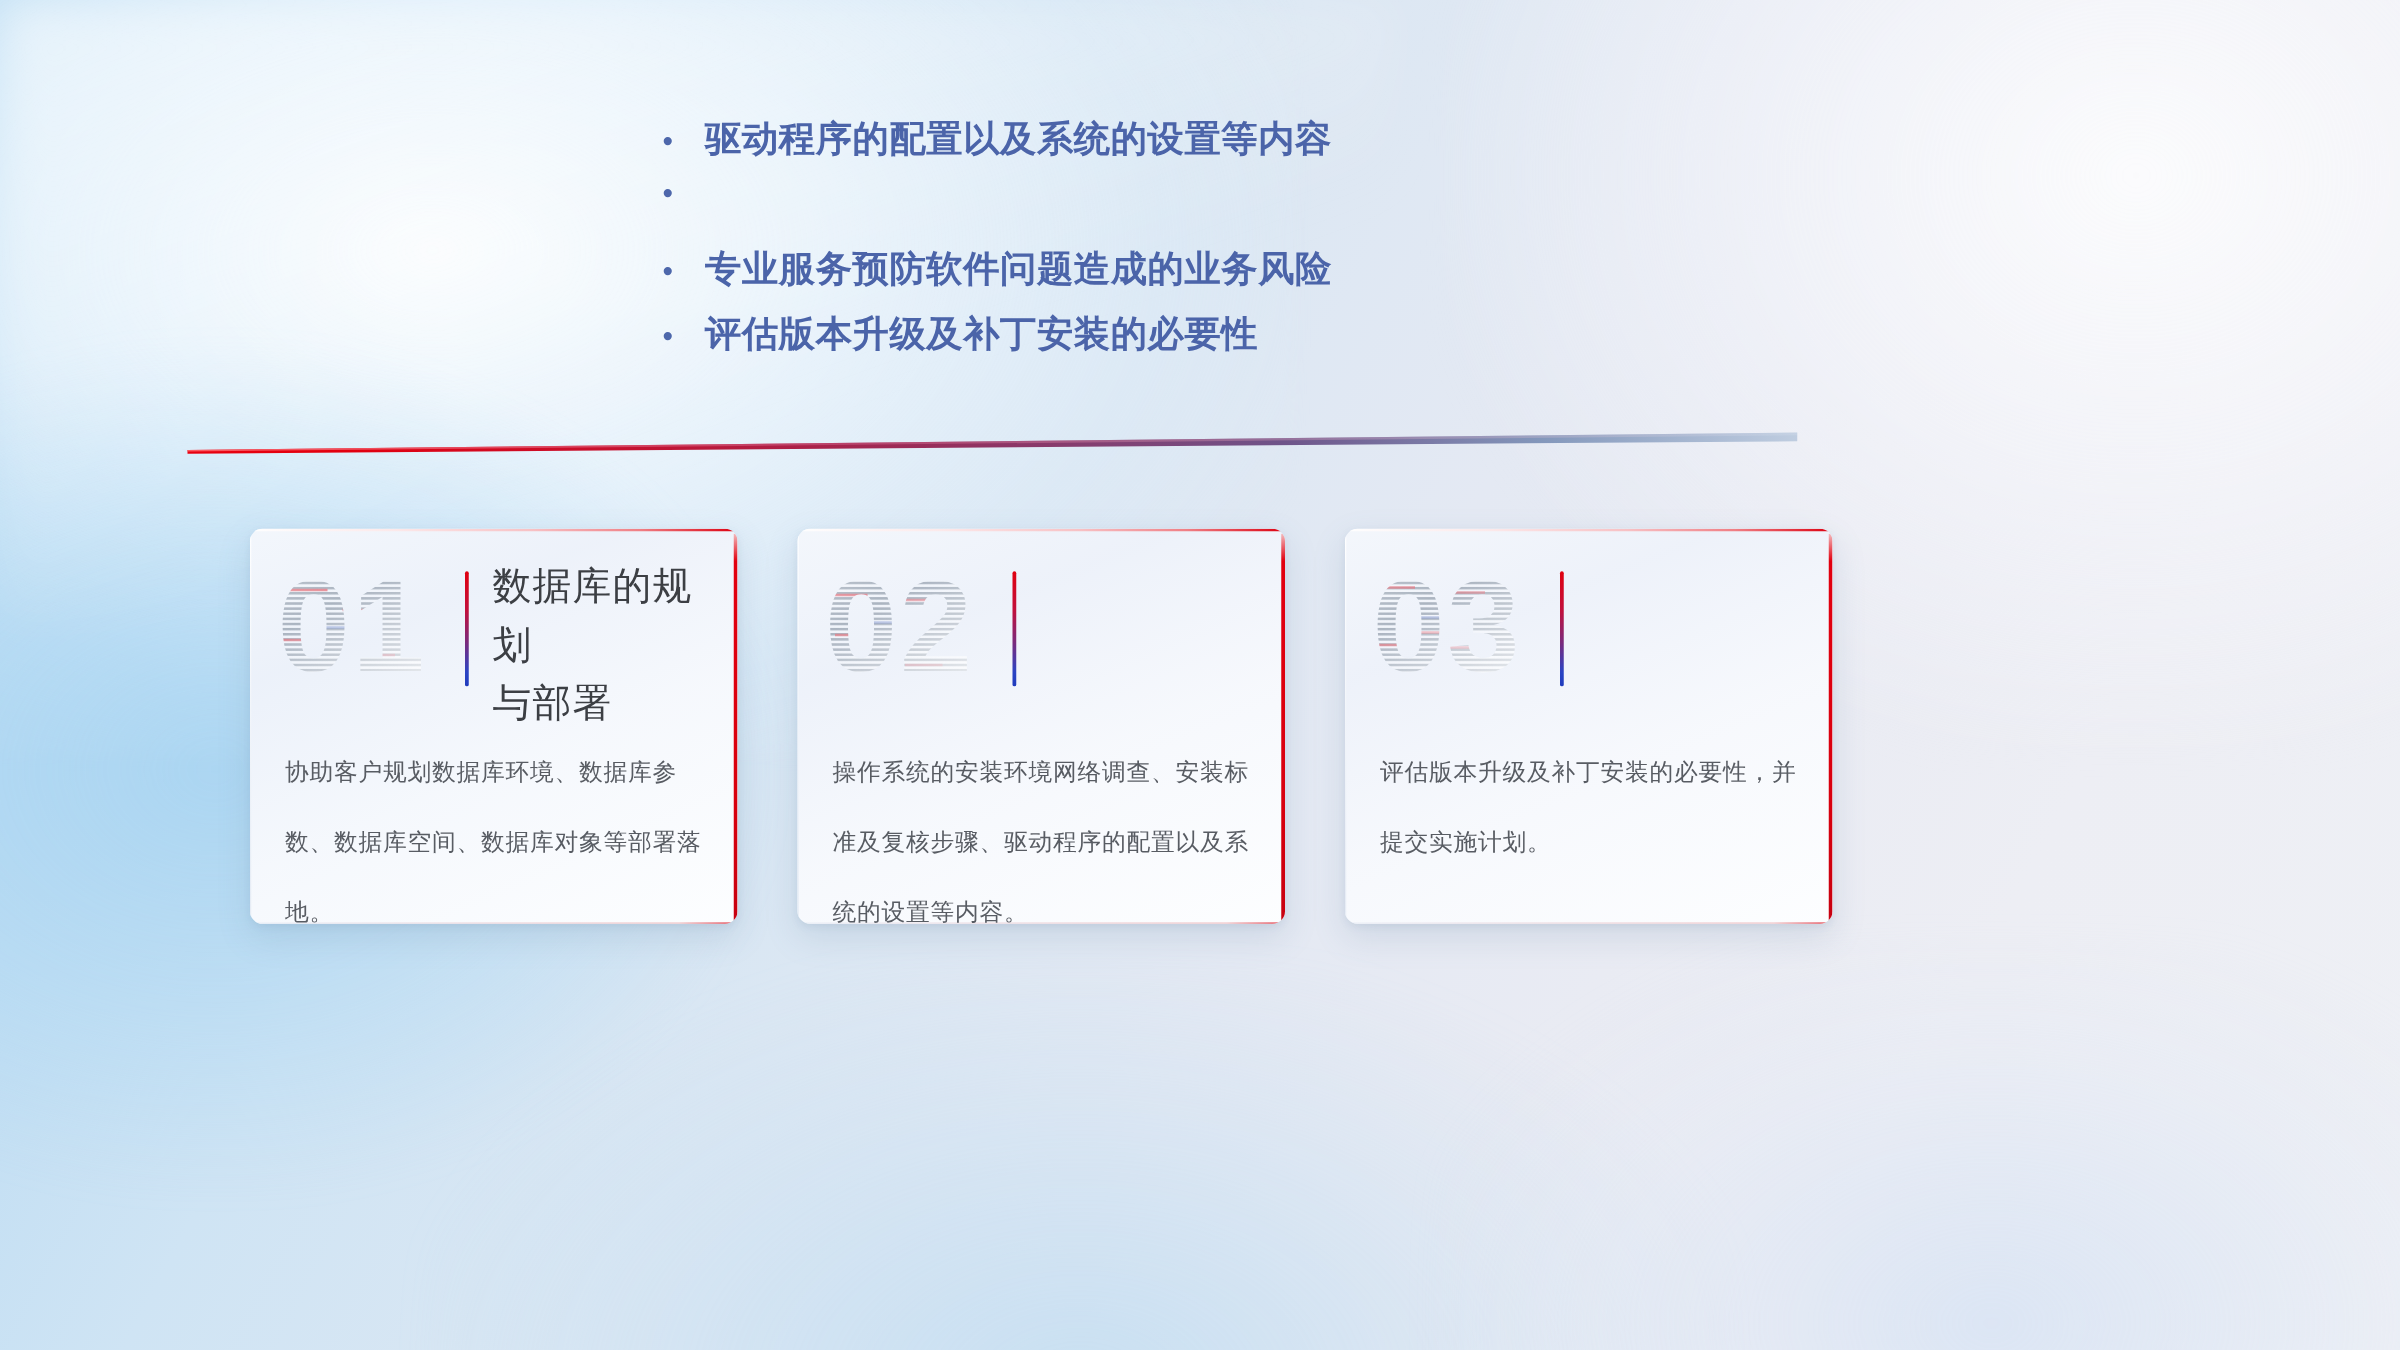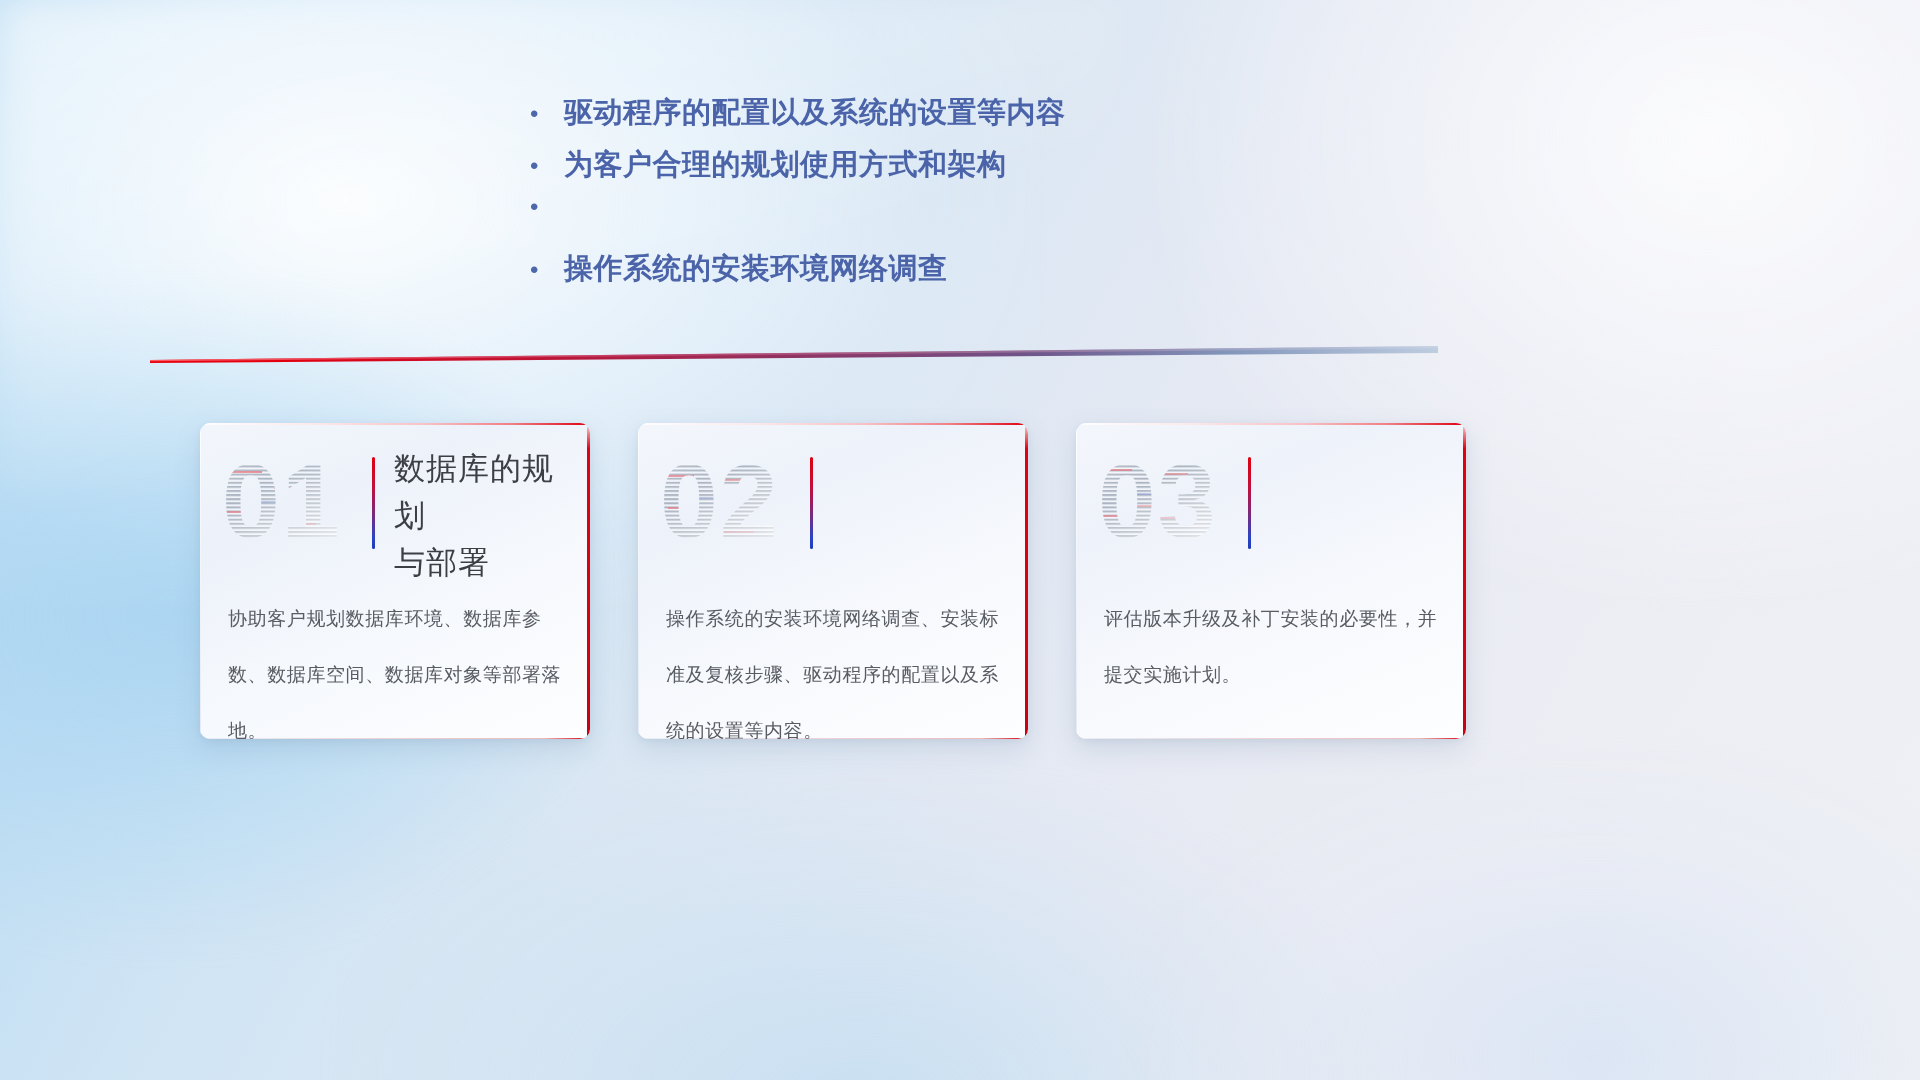--- a/index.html
+++ b/index.html
@@ -189,30 +189,30 @@
 
   <div class="bullets">
 
     <div class="bullet-row">
       <div class="bullet-dot">•</div>
       <div class="bullet-text">驱动程序的配置以及系统的设置等内容</div>
     </div>
 
     <div class="bullet-row">
       <div class="bullet-dot">•</div>
-      <div class="bullet-text">为客户合理的规划使用方式和架构</div>
     </div>
 
     <div class="bullet-row">
       <div class="bullet-dot">•</div>
+      <div class="bullet-text">专业服务预防软件问题造成的业务风险</div>
     </div>
 
     <div class="bullet-row">
       <div class="bullet-dot">•</div>
-      <div class="bullet-text">操作系统的安装环境网络调查</div>
+      <div class="bullet-text">评估版本升级及补丁安装的必要性</div>
     </div>
 
   </div>
 
   <div class="divider-wrap">
     <svg viewBox="0 0 1290 22" preserveAspectRatio="none" aria-hidden="true">
       <defs>
         <linearGradient id="divgrad" x1="0" y1="0" x2="1" y2="0">
           <stop offset="0" stop-color="#e8000f"></stop>
           <stop offset="0.10" stop-color="#e2000f"></stop>

